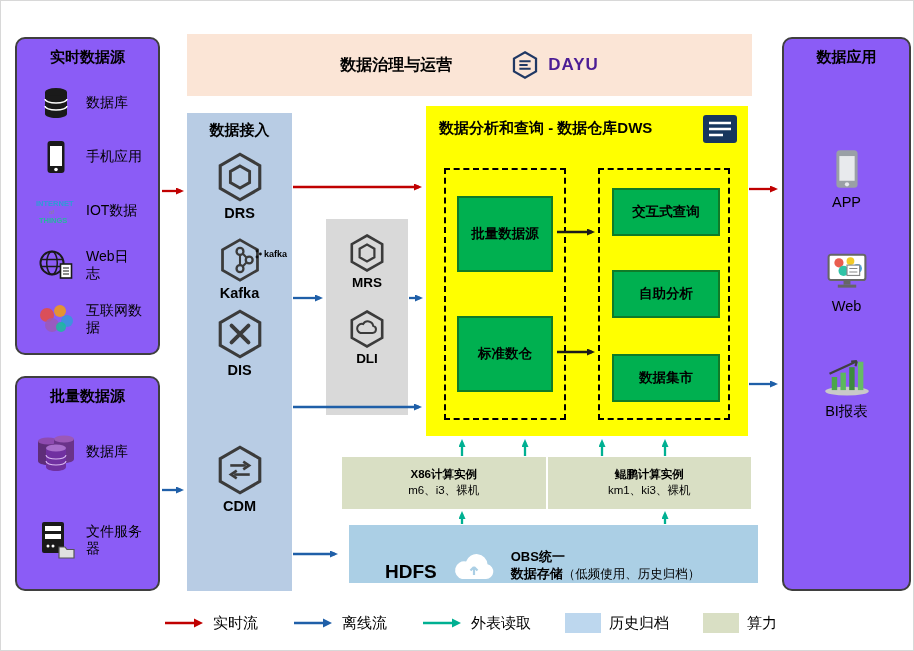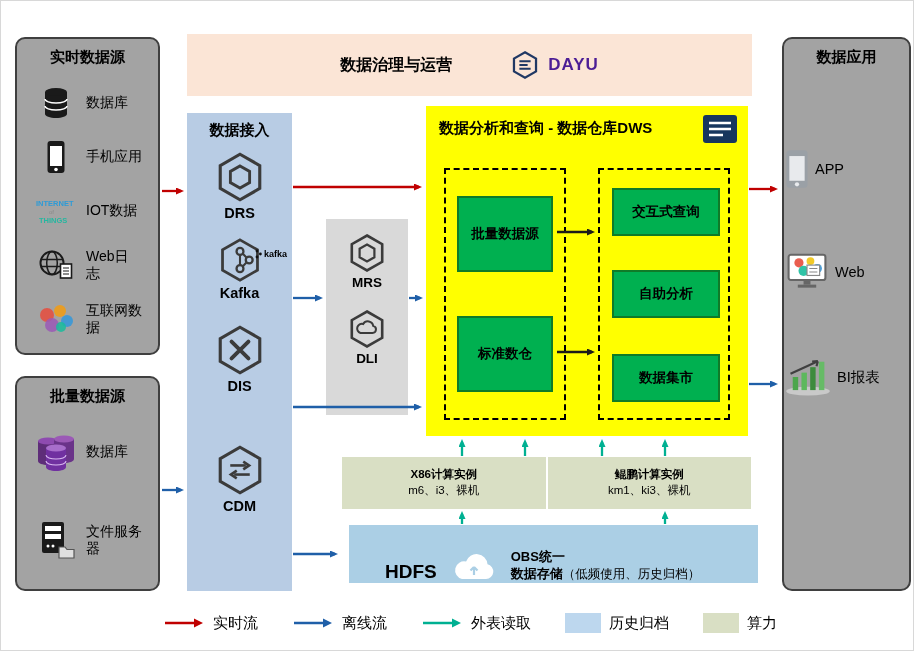--- a/index.html
+++ b/index.html
@@ -1,20 +1,20 @@
 <!DOCTYPE html>
 <html><head>
 <meta charset="utf-8">
 <style>
   * { margin:0; padding:0; box-sizing:border-box; }
   body { font-family:"Liberation Sans","DejaVu Sans",sans-serif; background:#fff; color:#000; }
   .canvas { position:relative; width:914px; height:651px; background:#fff; border:1px solid #d8d8d8; overflow:hidden; }
 
   
-  .panel { position:absolute; background:#a3a3a3; border:2px solid #3f3f3f; border-radius:10px; }
+  .panel { position:absolute; background:#8b5cf6; border:2px solid #3f3f3f; border-radius:10px; }
   .panel-title { text-align:center; font-weight:bold; font-size:15px; padding-top:9px; }
 
   .rt-box   { left:14px;  top:36px;  width:145px; height:318px; }
   .batch-box{ left:14px;  top:375px; width:145px; height:215px; }
   .apps-box { left:781px; top:36px;  width:129px; height:554px; }
 
   .src-row { position:absolute; left:0; width:100%; display:flex; align-items:center; padding-left:16px; }
   .src-icon { flex:0 0 46px; display:flex; justify-content:center; }
   .src-label { font-size:14px; margin-left:7px; line-height:1.25; width:56px; }
 
@@ -52,21 +52,21 @@
   .compute-title { font-weight:bold; font-size:11.5px; }
   .compute-sub { font-size:11.5px; }
 
   .hdfs-box { position:absolute; left:341px; top:524px; width:409px; height:58px; background:#abcfe5;
               display:flex; align-items:flex-end; padding-left:36px; gap:14px;margin-left:7px; }
   .hdfs-label { font-weight:bold; font-size:19px; }
   .obs-block { font-size:13px; line-height:1.3; }
   .obs-bold { font-weight:bold; }
   .obs-note { font-size:12.5px; }
 
-  .app-item { position:absolute; left:0; width:100%; display:flex; flex-direction:row; align-items:center; gap:5px; }
+  .app-item { position:absolute; left:0; width:100%; display:flex; flex-direction:column; align-items:center; gap:5px; }
   .app-label { font-size:14.5px; }
 
   .legend { position:absolute; left:162px; top:612px; display:flex; align-items:center; gap:34px; }
   .legend-item { display:flex; align-items:center; gap:8px; }
   .legend-label { font-size:15px; }
   .swatch { width:36px; height:20px; display:inline-block; }
   .swatch-archive { background:#bdd7ee; }
   .swatch-compute { background:#d9dfc4; }
 
   .overlay { position:absolute; left:0; top:0; pointer-events:none; }
@@ -207,21 +207,21 @@
         <svg width="7" height="10" viewBox="0 0 7 10">
           <circle cx="2" cy="2" r="1.4" fill="#111"></circle>
             <circle cx="2" cy="8" r="1.4" fill="#111"></circle>
             <circle cx="5.4" cy="5" r="1.4" fill="#111"></circle>
         </svg>
         <span>kafka</span>
       </span>
       <span class="ing-label">Kafka</span>
     </div>
 
-    <div class="ing-item" style="top:211px;">
+    <div class="ing-item" style="top:195px;">
       <svg width="52" height="52" viewBox="0 0 40 40">
         <path d="M20 2.5 35.2 11.2v17.6L20 37.5 4.8 28.8V11.2Z" fill="none" stroke="#3b3b3b" stroke-width="2.4"></path>
         <path d="M13.5 13.5 26.5 26.5M26.5 13.5 13.5 26.5" stroke="#3b3b3b" stroke-width="3" stroke-linecap="round"></path>
       </svg>
       <span class="ing-label">DIS</span>
     </div>
 
     <div class="ing-item" style="top:331px;">
       <svg width="52" height="52" viewBox="0 0 40 40">
         <path d="M20 2.5 35.2 11.2v17.6L20 37.5 4.8 28.8V11.2Z" fill="none" stroke="#3b3b3b" stroke-width="2.4"></path>

